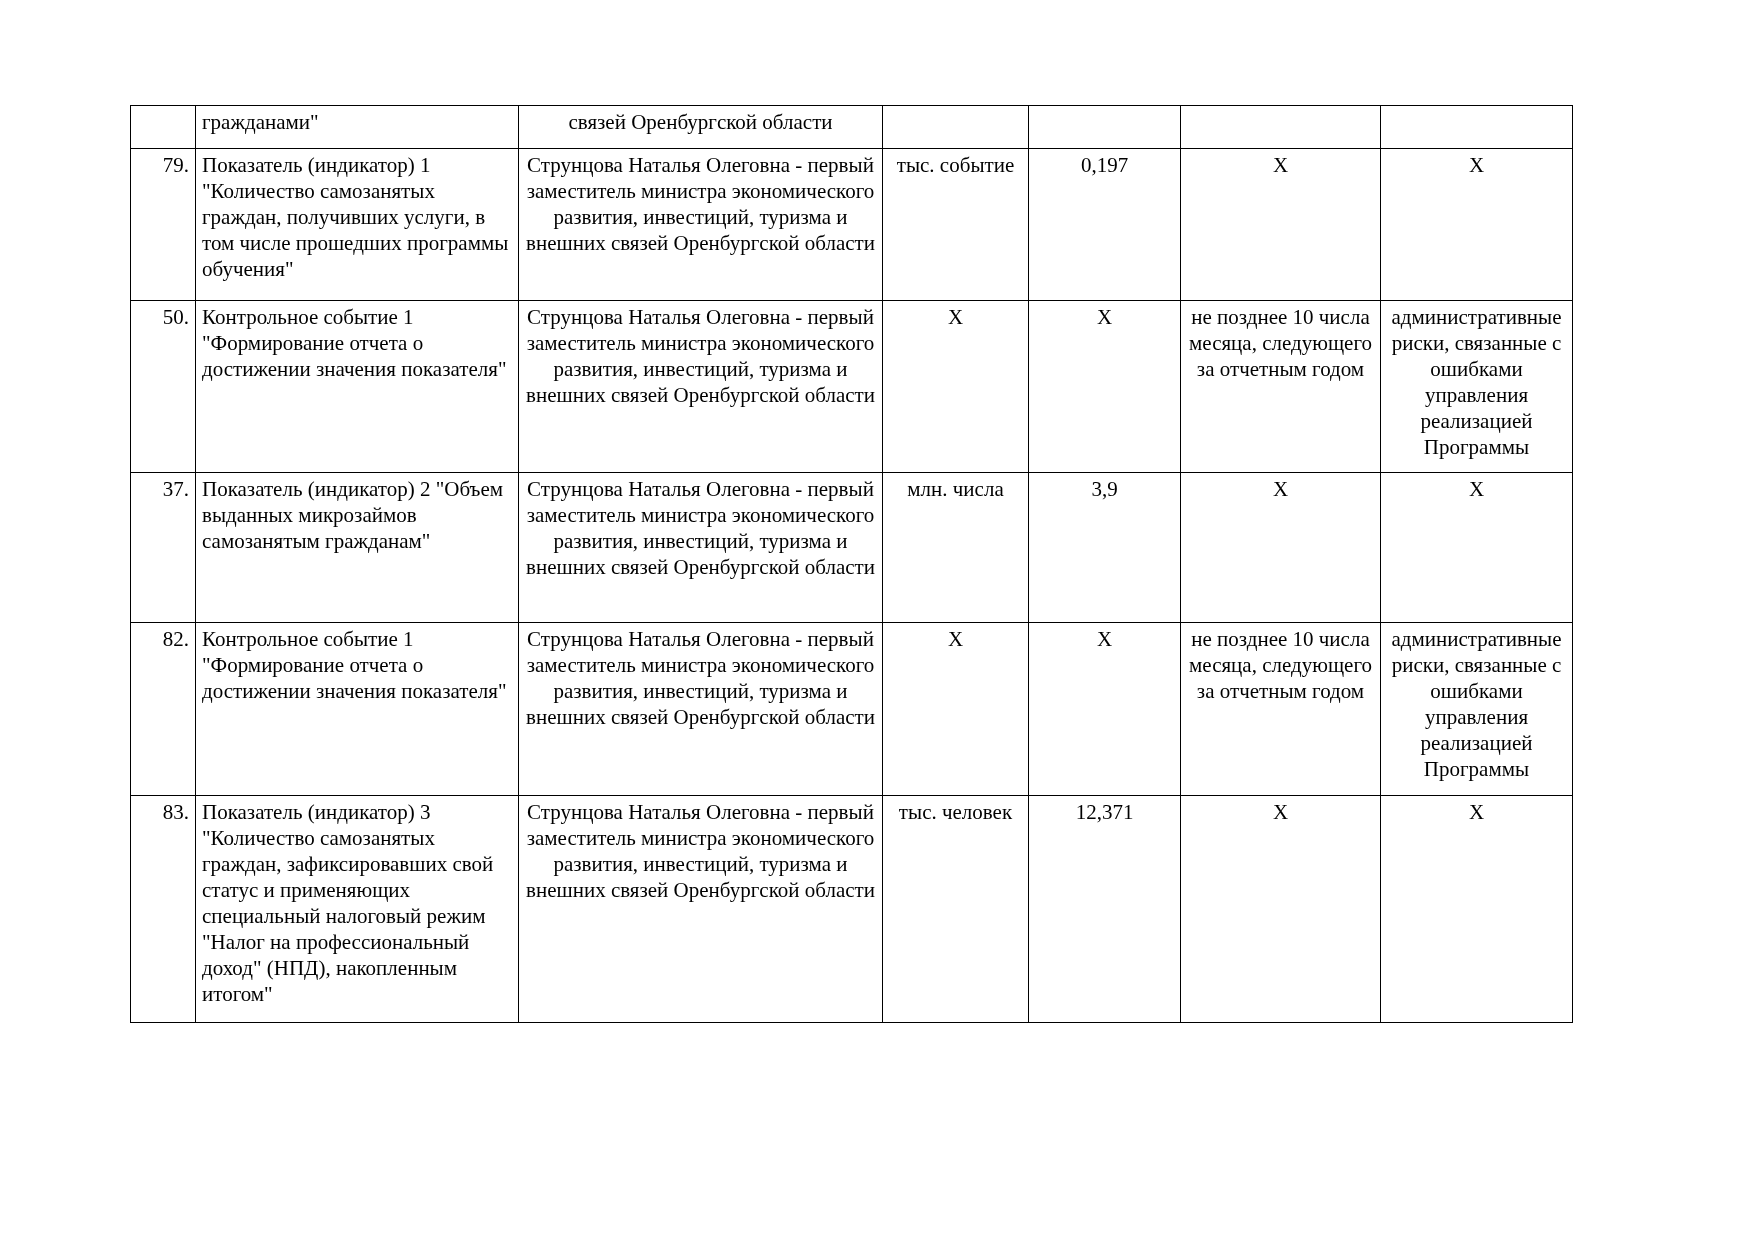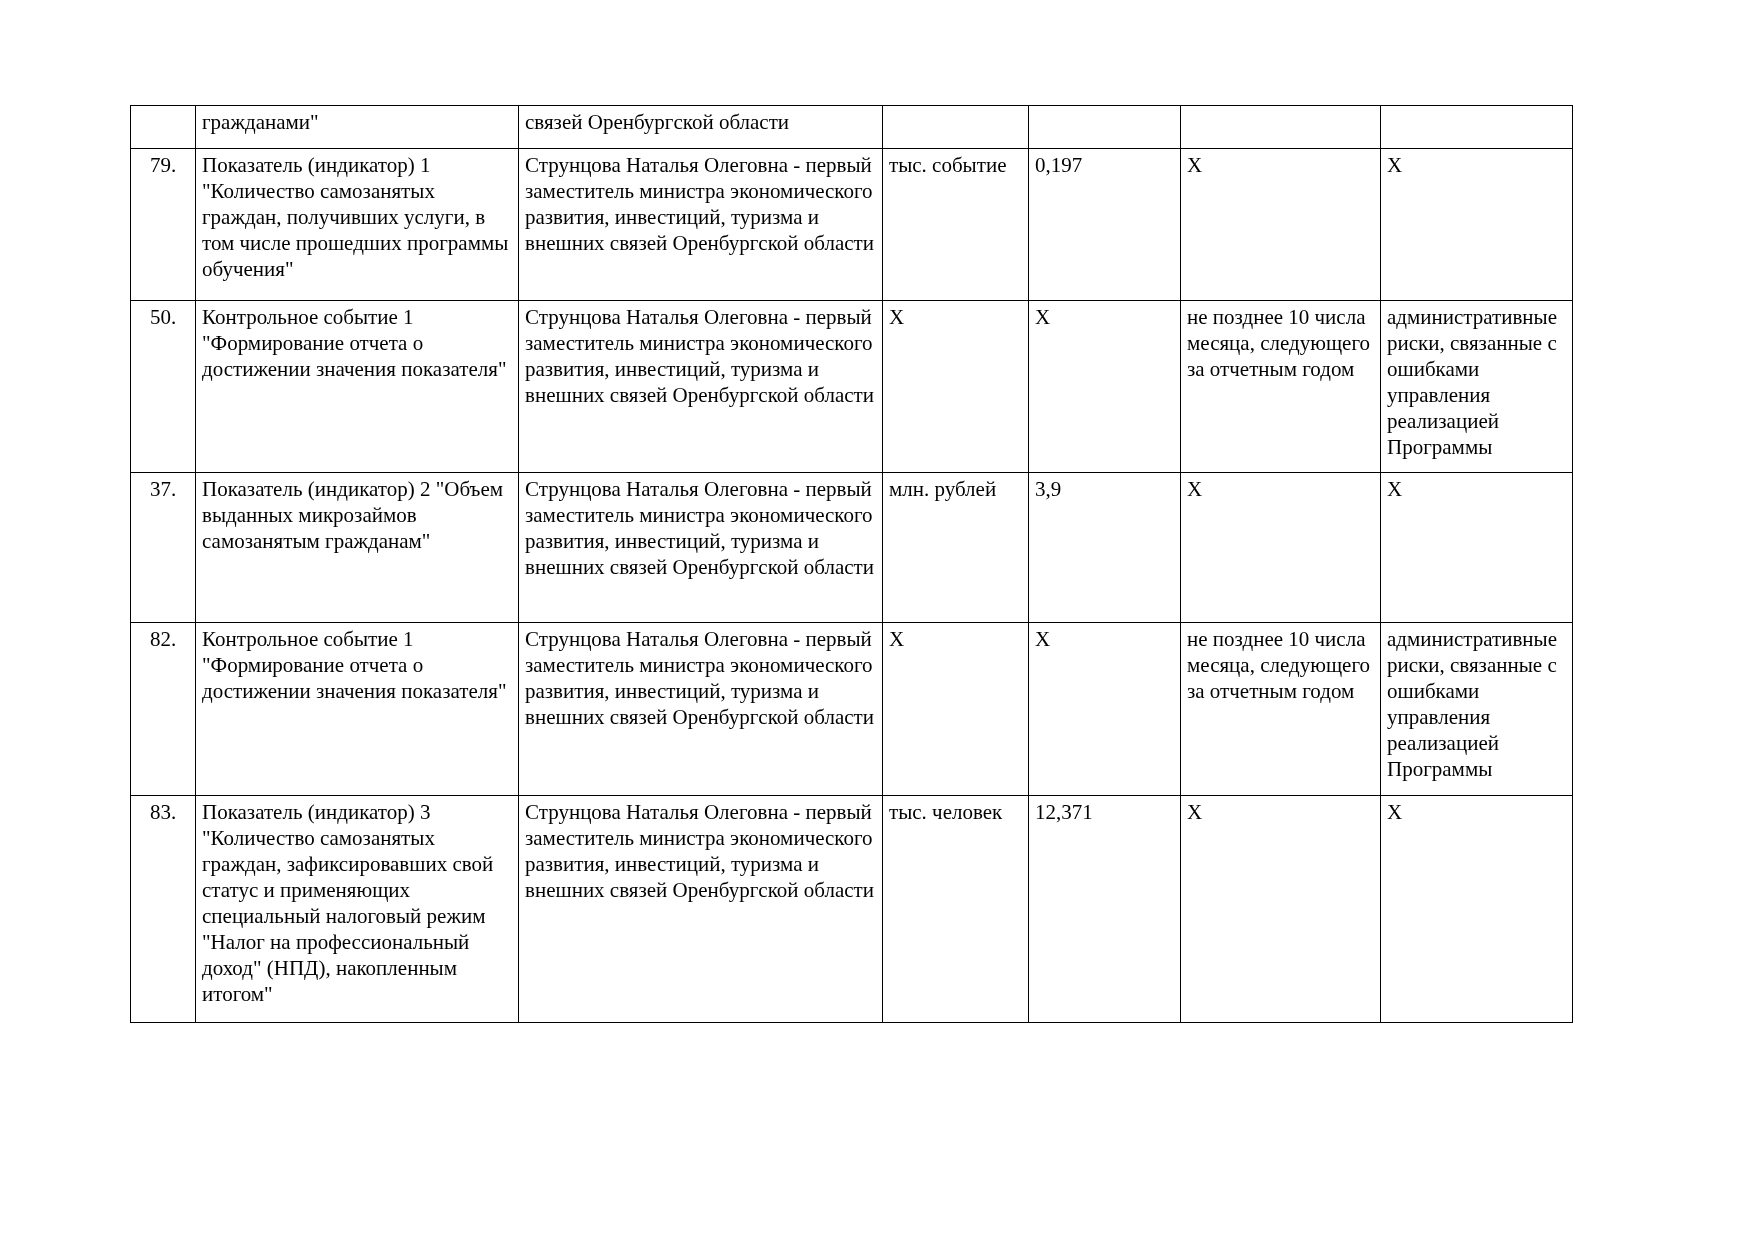--- a/index.html
+++ b/index.html
@@ -30,29 +30,29 @@
     line-height: 1.24;
   }
   table.doc-table td {
     border: 1px solid #000000;
     vertical-align: top;
     padding: 3px 6px;
     overflow: hidden;
     word-wrap: break-word;
   }
   td.c-num {
-    text-align: center;
+    text-align: right;
     padding-left: 11px;
     margin-left: 40px;
   }
   td.c-ind {
     text-align: left;
   }
   td.c-resp, td.c-unit, td.c-val, td.c-dead, td.c-risk {
-    text-align: left;
+    text-align: center;
   }
   tr.h0 { height: 43px; }
   tr.h1 { height: 152px; }
   tr.h2 { height: 172px; }
   tr.h3 { height: 150px; }
   tr.h4 { height: 173px; }
   tr.h5 { height: 227px; }
 </style>
 </head>
 <body>
@@ -93,21 +93,21 @@
         <td class="c-resp">Струнцова Наталья Олеговна - первый заместитель министра экономического развития, инвестиций, туризма и внешних связей Оренбургской области</td>
         <td class="c-unit">Х</td>
         <td class="c-val">Х</td>
         <td class="c-dead">не позднее 10 числа месяца, следующего за отчетным годом</td>
         <td class="c-risk">административные риски, связанные с ошибками управления реализацией Программы</td>
       </tr>
       <tr class="h3">
         <td class="c-num">37.</td>
         <td class="c-ind">Показатель (индикатор) 2 "Объем выданных микрозаймов самозанятым гражданам"</td>
         <td class="c-resp">Струнцова Наталья Олеговна - первый заместитель министра экономического развития, инвестиций, туризма и внешних связей Оренбургской области</td>
-        <td class="c-unit">млн. рублей</td>
+        <td class="c-unit">млн. числа</td>
         <td class="c-val">3,9</td>
         <td class="c-dead">Х</td>
         <td class="c-risk">Х</td>
       </tr>
       <tr class="h4">
         <td class="c-num">82.</td>
         <td class="c-ind">Контрольное событие 1 "Формирование отчета о достижении значения показателя"</td>
         <td class="c-resp">Струнцова Наталья Олеговна - первый заместитель министра экономического развития, инвестиций, туризма и внешних связей Оренбургской области</td>
         <td class="c-unit">Х</td>
         <td class="c-val">Х</td>

